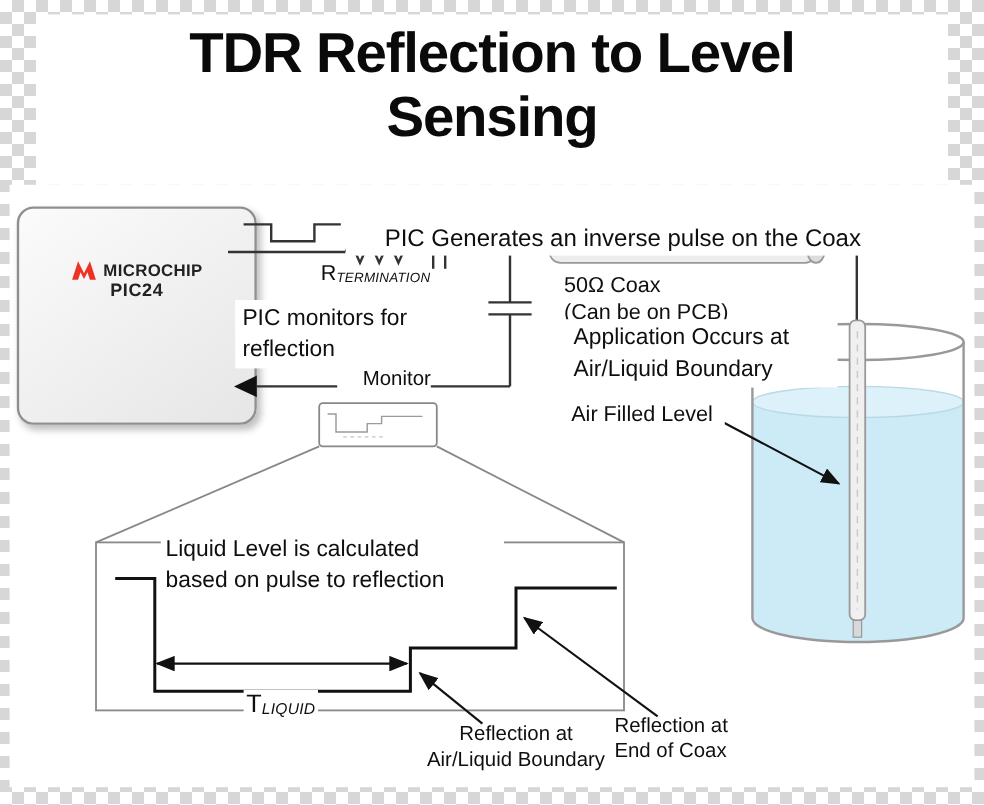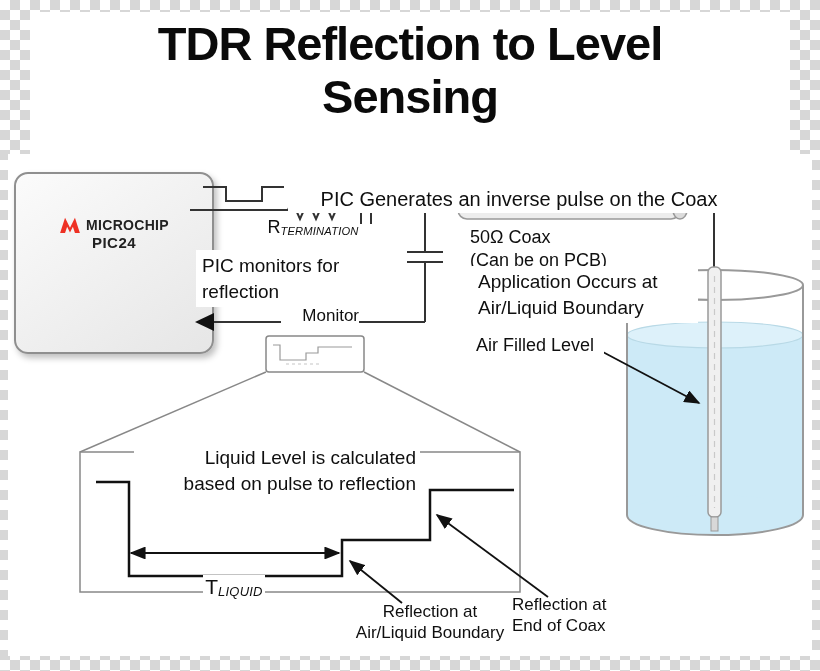--- a/index.html
+++ b/index.html
@@ -37,21 +37,21 @@
   
   .note{position:absolute;z-index:4;}
   .bg-white{background:#fff;}
   .n-pulse{left:288px;top:144px;width:462px;font-size:20px;text-align:center;padding:2px 0;margin-top:42px;}
   .n-rterm{left:252px;top:217px;width:122px;text-align:center;font-size:18px;}
   .n-coax{left:470px;top:226px;width:190px;font-size:18px;line-height:1.25;}
   .n-monitors{left:196px;top:250px;width:176px;font-size:19px;line-height:1.35;padding:3px 6px;}
   .n-monitor{left:281px;top:306px;width:78px;text-align:right;font-size:17px;}
   .n-reflect{left:472px;top:266px;width:214px;font-size:19px;line-height:1.35;padding:3px 6px;}
   .n-aircoax{left:474px;top:334px;width:126px;font-size:18px;padding:1px 2px;}
-  .n-liqcalc{left:134px;top:442px;width:278px;text-align:right;font-size:19px;line-height:1.35;padding:3px 4px;}
+  .n-liqcalc{left:134px;top:442px;width:278px;text-align:left;font-size:19px;line-height:1.35;padding:3px 4px;}
   .n-tliquid{left:203px;top:575px;width:62px;text-align:center;font-size:21px;}
   .n-reflbound{left:338px;top:601px;width:184px;text-align:center;font-size:17px;line-height:1.25;}
   .n-reflend{left:512px;top:594px;width:150px;font-size:17px;line-height:1.25;}
   .subscript{font-size:62%;position:relative;top:2px;letter-spacing:.2px;font-style:italic;}
 </style>
 </head>
 <body>
 
 <div class="stage">
 

